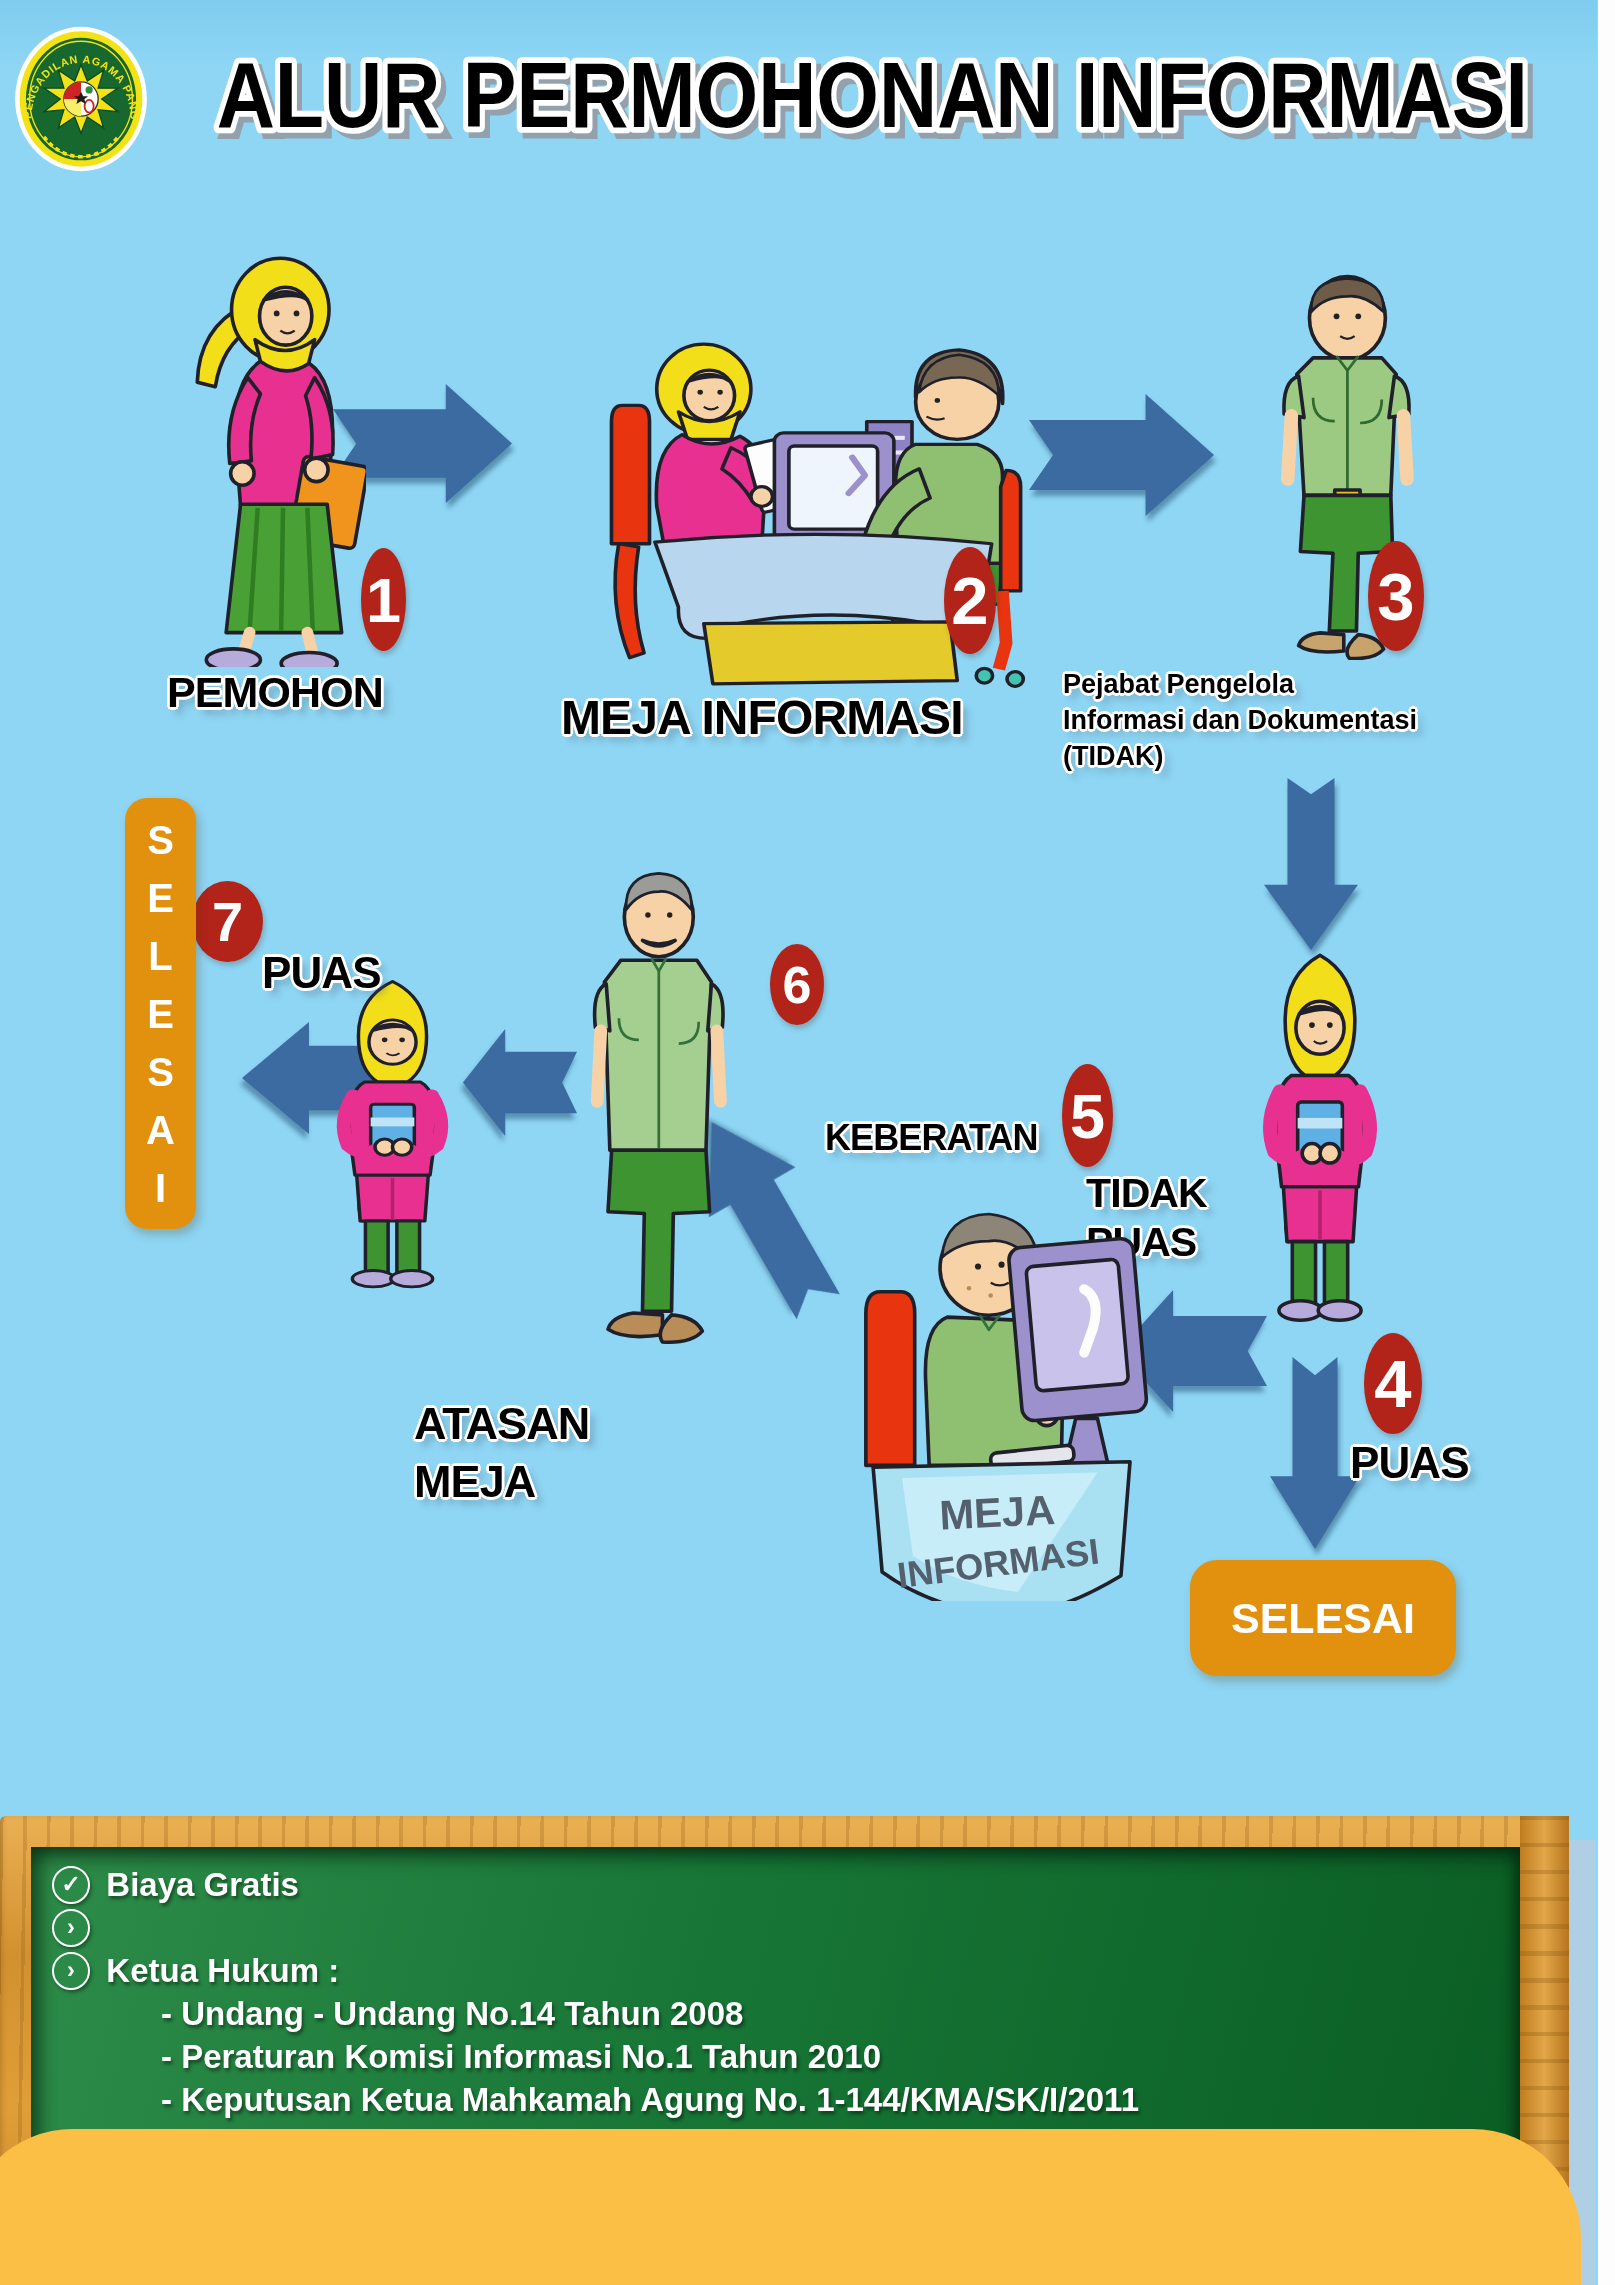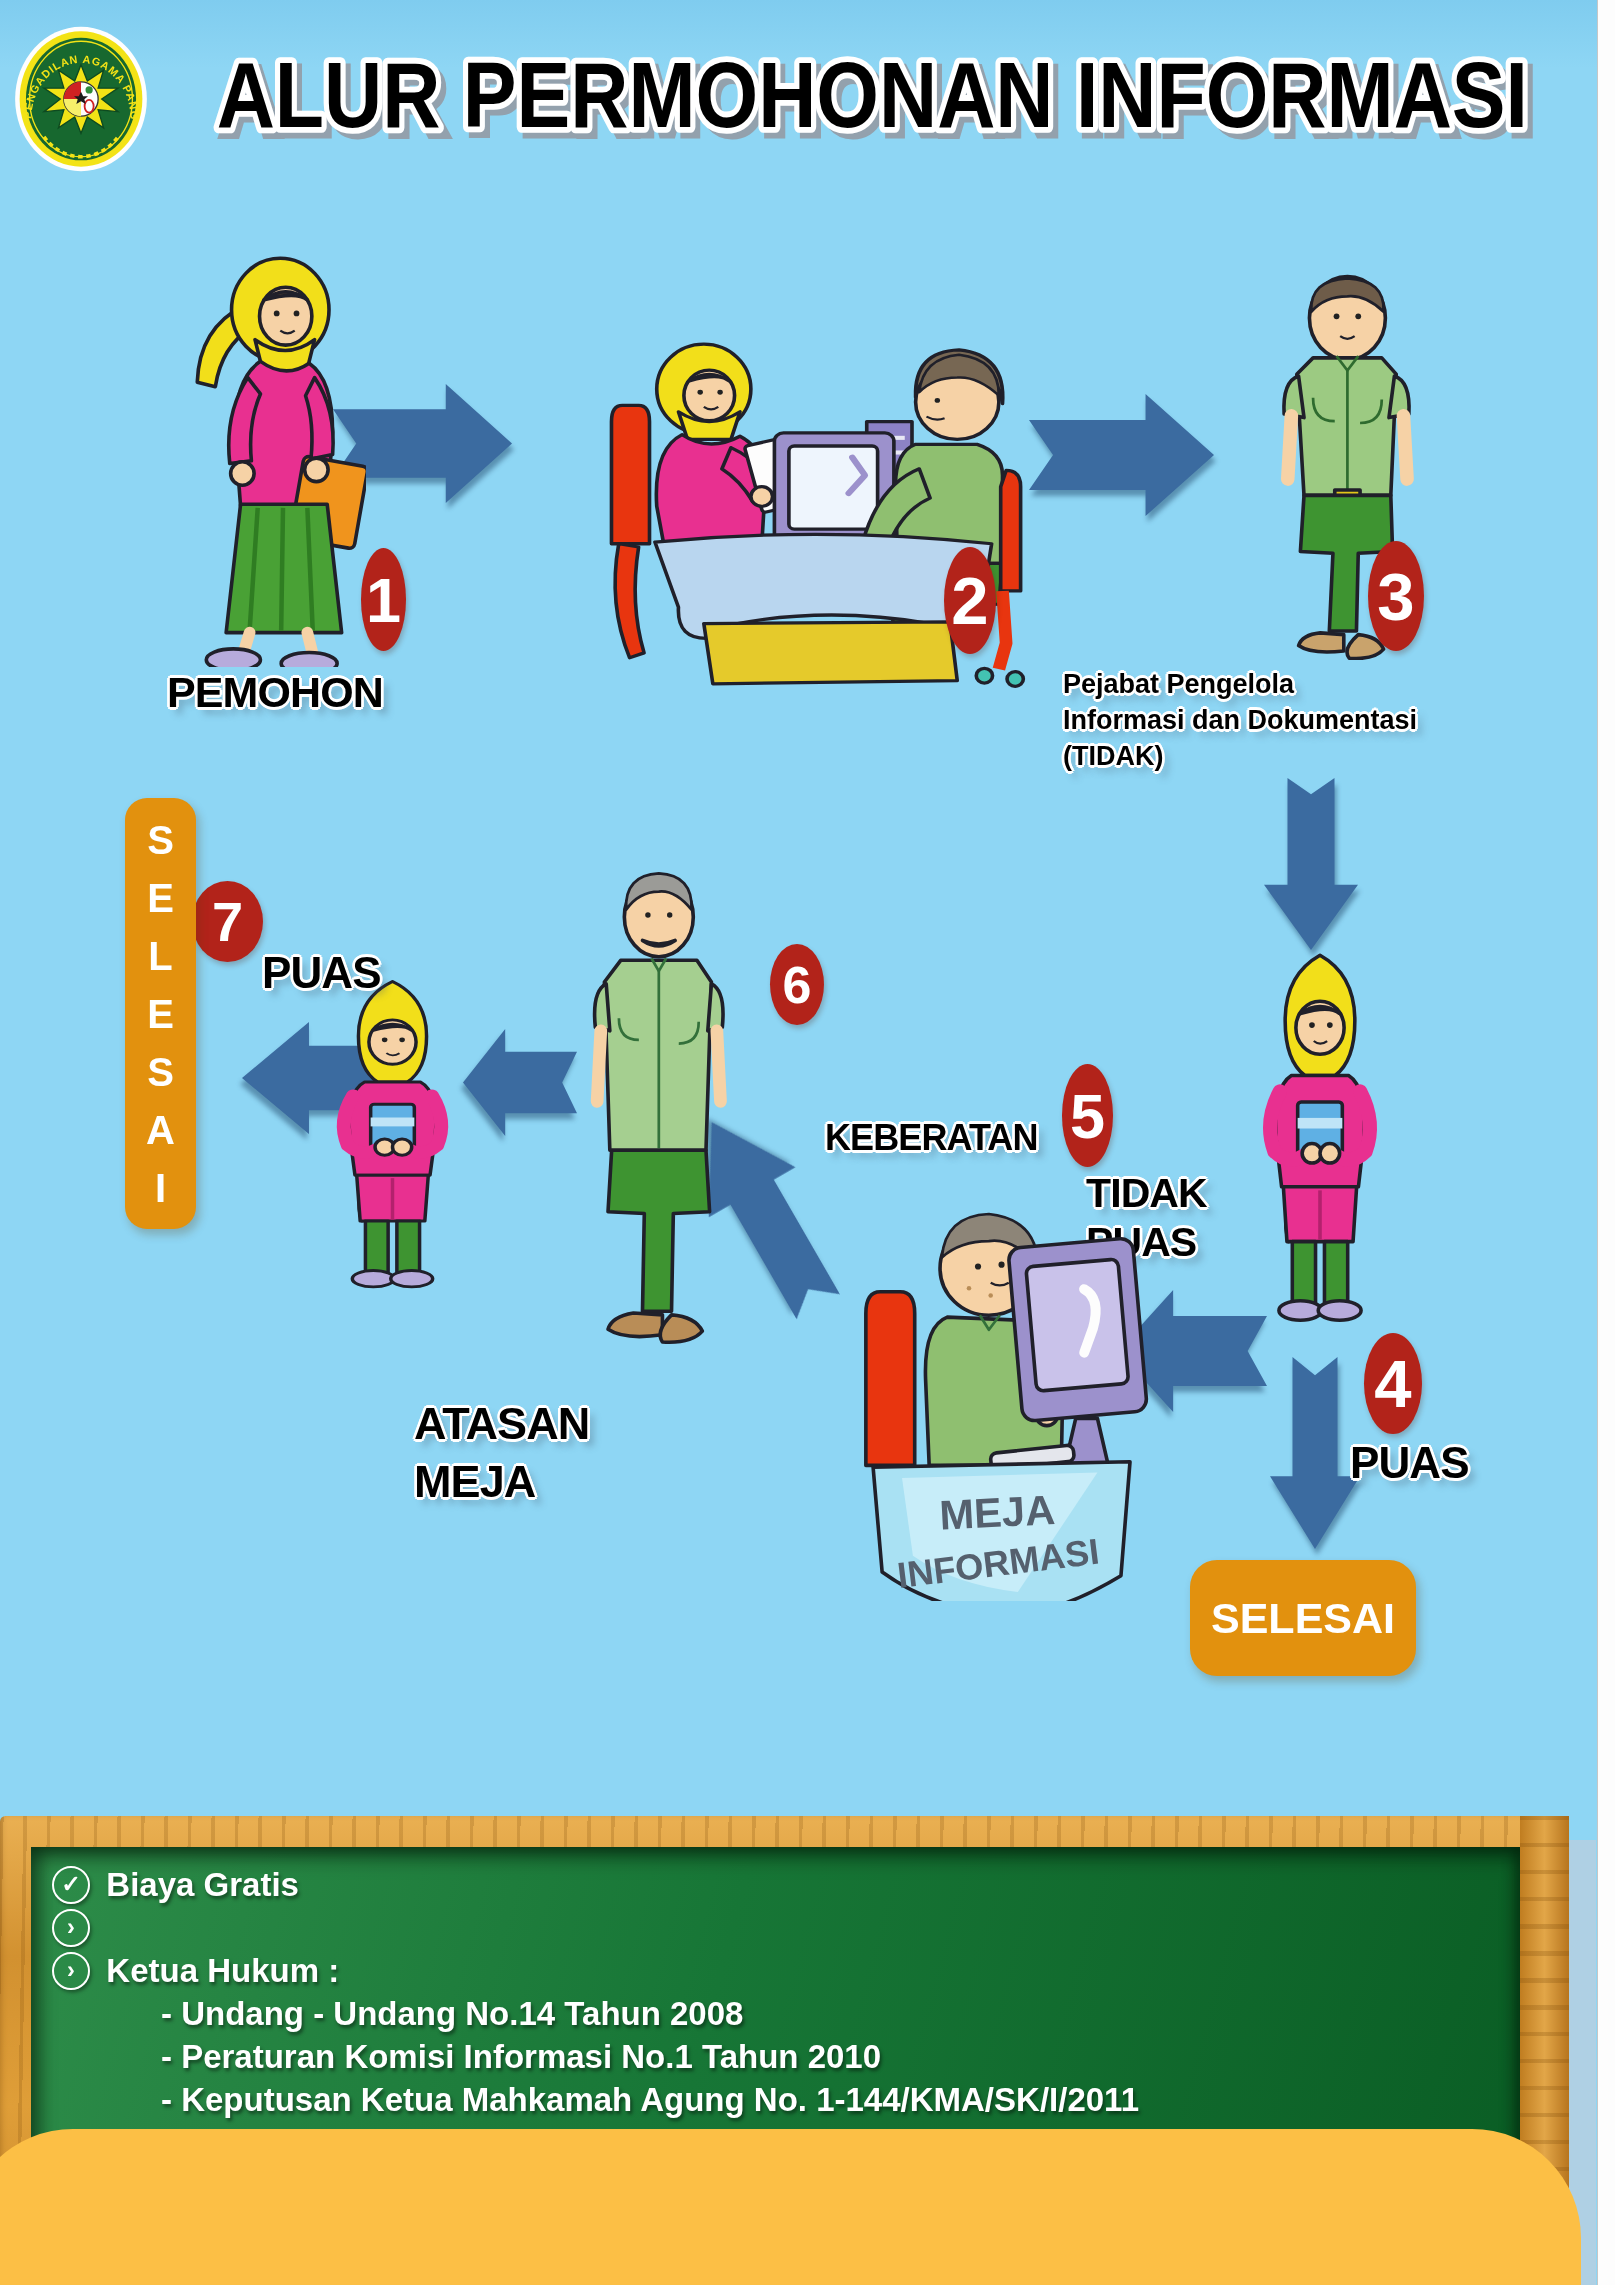--- a/index.html
+++ b/index.html
@@ -18,21 +18,21 @@
          display:flex;align-items:center;justify-content:center;font-weight:bold;
          box-shadow:1.8px 3.6px 5.4px rgba(80,30,20,.25);}
   
   .arrow{position:absolute;filter:drop-shadow(2.7px 6.3px 2.7px rgba(25,60,95,.45));}
   .flipx{transform:scaleX(-1);}
   
   .selesai-bar{position:absolute;left:125px;top:798px;width:71px;height:431px;background:#e2910e;
                border-radius:22px;display:flex;flex-direction:column;align-items:center;justify-content:center;
                color:#fff;font-weight:bold;font-size:40px;box-shadow:3.6px 5.4px 9px rgba(90,60,10,.25);}
   .selesai-bar div{line-height:58px;}
-  .selesai-box{position:absolute;left:1190px;top:1560px;width:226px;height:116px;background:#e2910e;
+  .selesai-box{position:absolute;left:1190px;top:1560px;width:266px;height:116px;background:#e2910e;
                border-radius:27px;display:flex;align-items:center;justify-content:center;
                color:#fff;font-weight:bold;font-size:43px;letter-spacing:0;
                box-shadow:3.6px 5.4px 9px rgba(90,60,10,.25);}
   
   .wood-frame{position:absolute;left:0;top:1816px;width:1569px;height:469px;border-radius:5.4px;
       background:
         repeating-linear-gradient(91deg, rgba(125,75,10,.22) 0 3.6px, rgba(0,0,0,0) 3.6px 23.5px),
         linear-gradient(180deg,#eab052 0%,#d29130 30%,#df9e38 62%,#c9882a 100%);
       box-shadow:inset 0 -3.6px 7.2px rgba(90,50,5,.4);}
   .wood-right{position:absolute;left:1520px;top:1816px;width:49px;height:469px;
@@ -209,20 +209,21 @@
       <path d="M390 376 Q372 396 380 408 Q408 410 420 398 Q412 380 390 376 Z" fill="#8a6a42"></path>
       <path d="M452 208 Q468 208 468 228 L468 356 L446 356 L446 228 Z" fill="#e8350f"></path>
       <path d="M448 356 L452 420 L444 452" stroke="#e8350f" stroke-width="14" fill="none"></path>
       <circle cx="428" cy="460" r="9" fill="#43c3b2"></circle>
       <circle cx="462" cy="464" r="9" fill="#43c3b2"></circle>
       <path d="M64 296 Q250 276 436 298 L426 368 Q422 410 388 408 L368 396 Q252 374 146 398 L124 414 Q88 416 90 376 Z" fill="#b9d6ef"></path>
       <path d="M118 396 L390 394 L398 466 L128 470 Z" fill="#e5ca2b"></path>
     </g>
   </svg>
   <div class="badge" style="left:944px;top:547px;width:52px;height:107px;font-size:67px">2</div>
+  <div class="lbl" style="left:561px;top:691px;width:511px;font-size:48px">MEJA INFORMASI</div>
 
   <svg class="abs" style="left:1257px;top:262px;width:179px;height:398px" viewBox="0 0 198 440" preserveAspectRatio="none">
     <g stroke="#20202a" stroke-width="4" stroke-linejoin="round">
       <ellipse cx="100" cy="62" rx="42" ry="46" fill="#f6d2a6"></ellipse>
       <path d="M60 55 Q58 20 100 18 Q142 20 140 55 Q120 36 100 38 Q75 38 60 55 Z" fill="#6e5c49" stroke-width="3"></path>
       <circle cx="88" cy="60" r="3.2" fill="#222" stroke="none"></circle>
       <circle cx="112" cy="60" r="3.2" fill="#222" stroke="none"></circle>
       <path d="M92 82 Q100 88 108 82" fill="none" stroke-width="2.5"></path>
       <path d="M62 106 L138 106 L154 124 L148 258 L52 258 L44 124 Z" fill="#9cca82"></path>
       <path d="M88 104 L100 120 L112 104" fill="none" stroke="#2f6b2f" stroke-width="3"></path>

